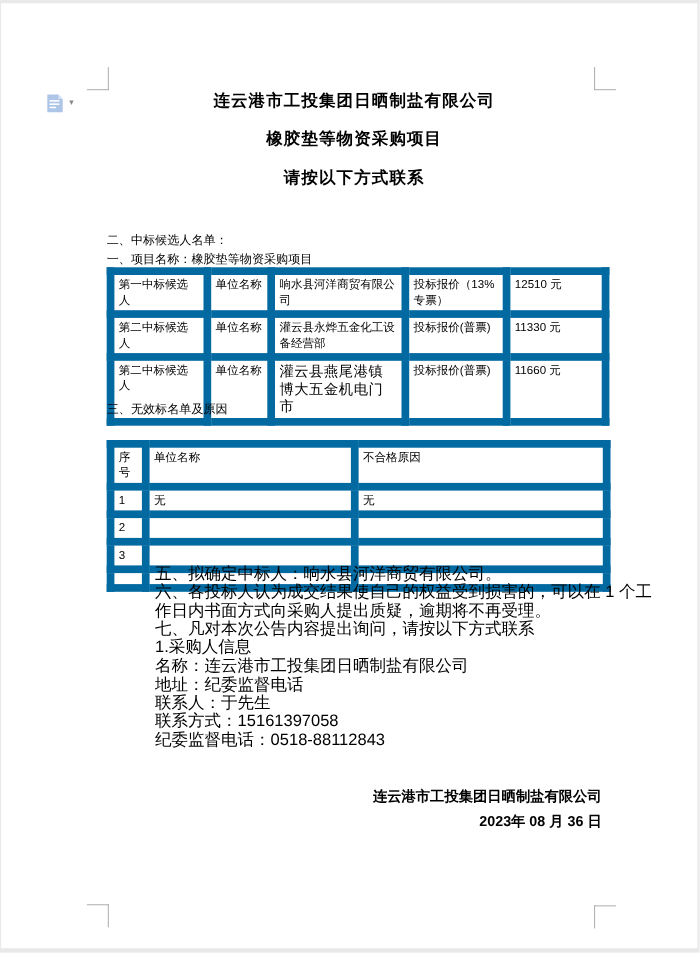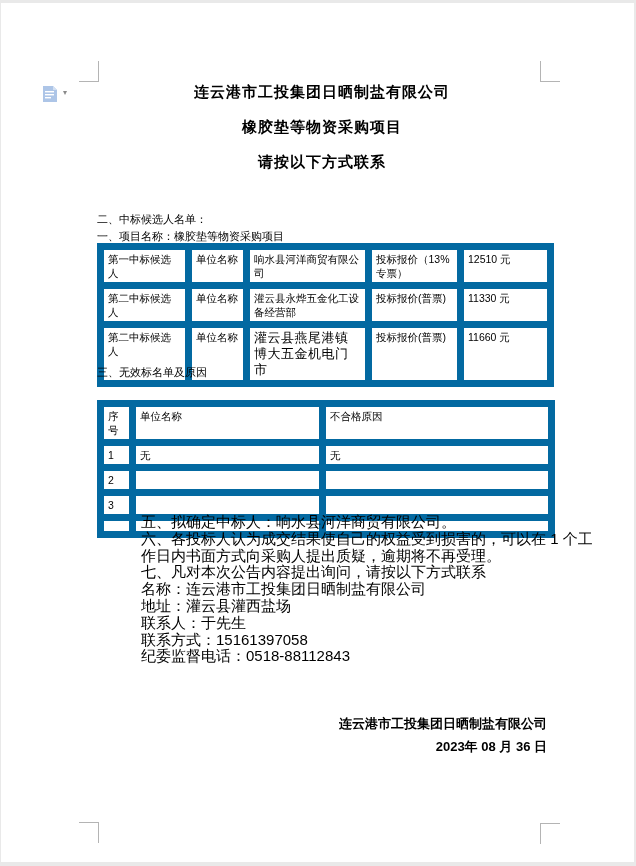--- a/index.html
+++ b/index.html
@@ -151,22 +151,23 @@
         <td></td>
         <td></td>
       </tr>
     </tbody>
   </table>
 
   <div class="body-text">
     <div>五、拟确定中标人：响水县河洋商贸有限公司。</div>
     <div>六、各投标人认为成交结果使自己的权益受到损害的，可以在 1 个工作日内书面方式向采购人提出质疑，逾期将不再受理。</div>
     <div>七、凡对本次公告内容提出询问，请按以下方式联系</div>
+    <div>1.采购人信息</div>
     <div>名称：连云港市工投集团日晒制盐有限公司</div>
-    <div>地址：灌云县灌西盐场</div>
+    <div>地址：纪委监督电话</div>
     <div>联系人：于先生</div>
     <div>联系方式：15161397058</div>
     <div>纪委监督电话：0518-88112843</div>
   </div>
 
   <div class="signature">
     <div>连云港市工投集团日晒制盐有限公司</div>
     <div>2023年 08 月 36 日</div>
   </div>
 

